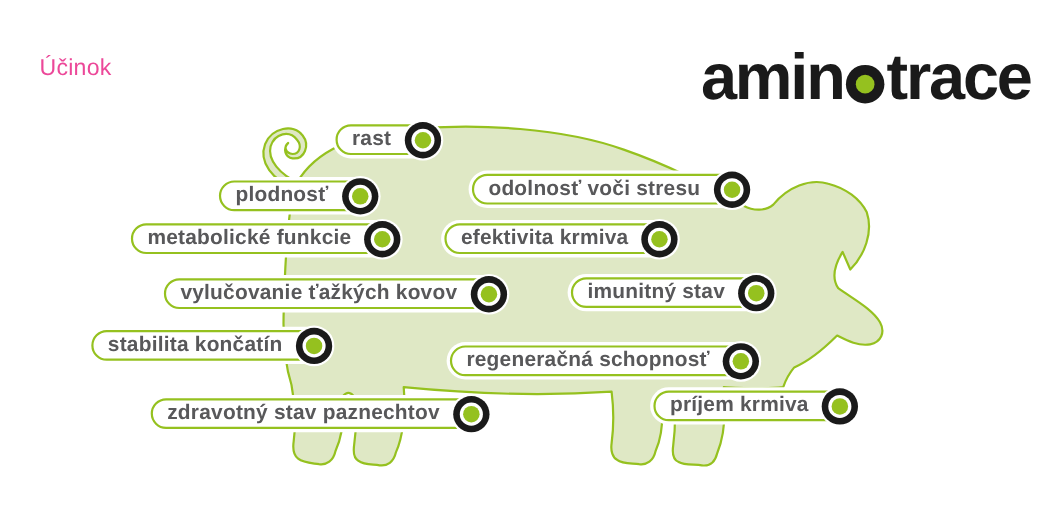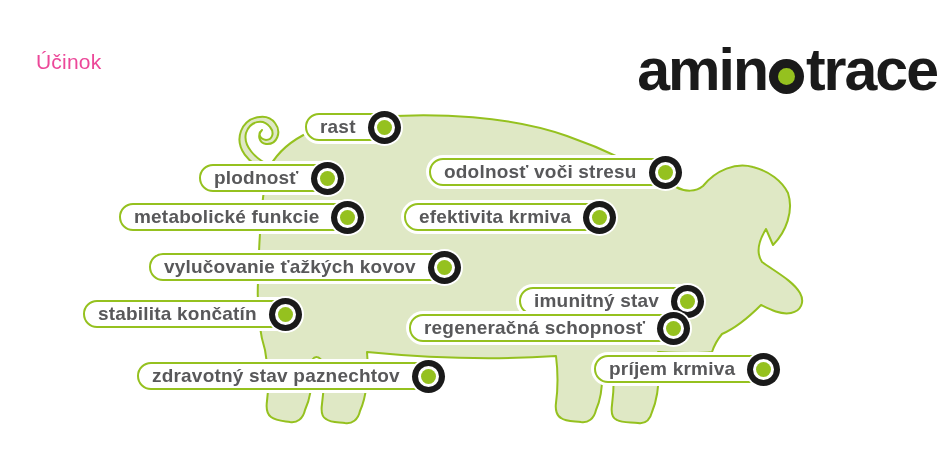--- a/index.html
+++ b/index.html
@@ -169,21 +169,21 @@
       <span class="dot"></span>
     </div>
       <div class="pill" style="left: 429px; top: 158px;">
       <span class="pill-text">odolnosť voči stresu</span>
       <span class="dot"></span>
     </div>
       <div class="pill" style="left: 404px; top: 203px;">
       <span class="pill-text">efektivita krmiva</span>
       <span class="dot"></span>
     </div>
-      <div class="pill" style="left: 519px; top: 252px; margin-top: 35px;">
+      <div class="pill" style="left: 519px; top: 252px;">
       <span class="pill-text">imunitný stav</span>
       <span class="dot"></span>
     </div>
       <div class="pill" style="left: 409px; top: 314px; justify-content: center;">
       <span class="pill-text">regeneračná schopnosť</span>
       <span class="dot"></span>
     </div>
       <div class="pill" style="left: 594px; top: 355px;">
       <span class="pill-text">príjem krmiva</span>
       <span class="dot"></span>

